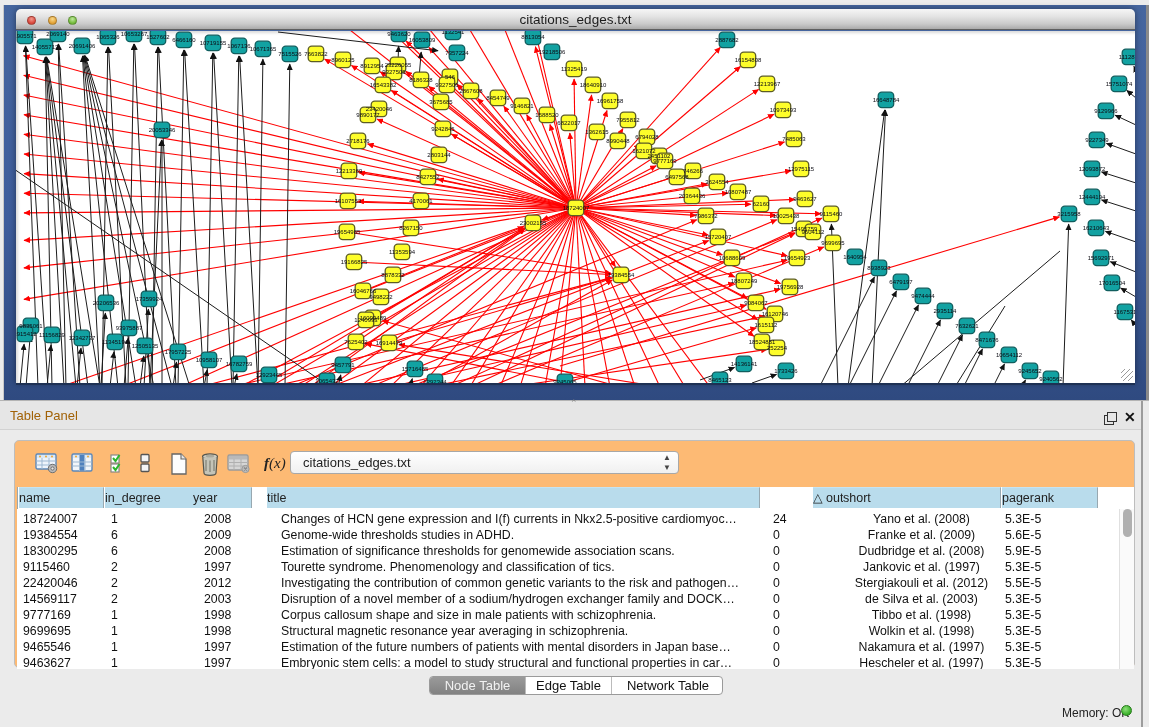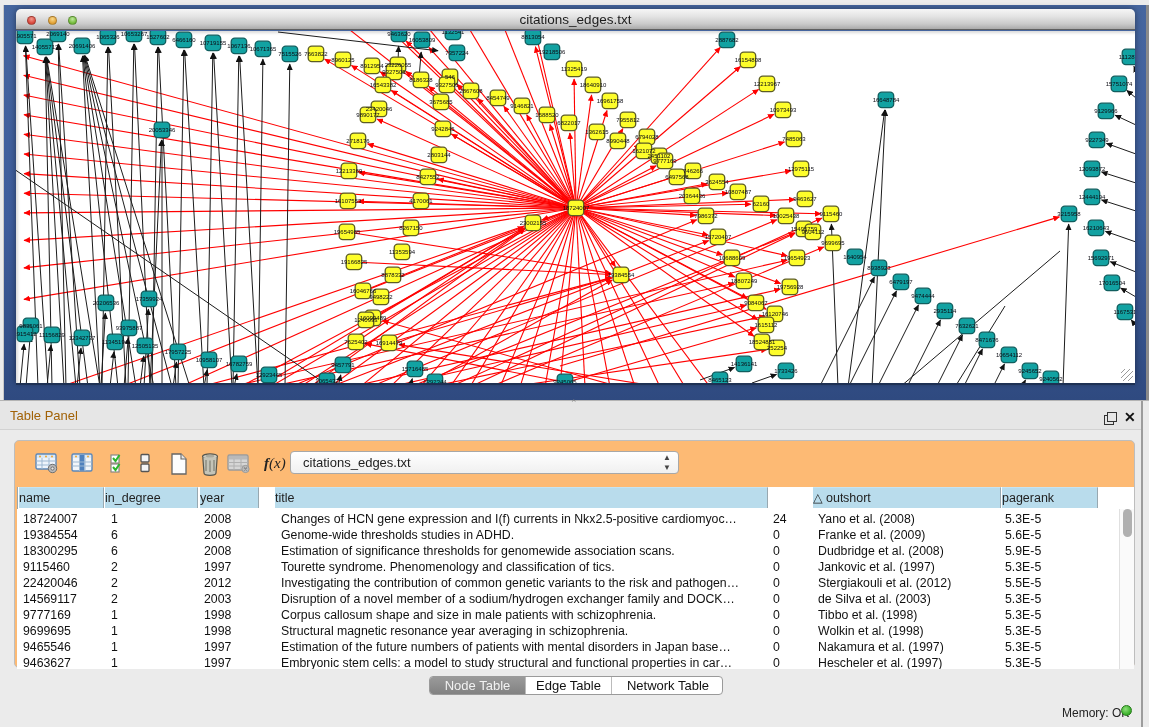--- a/index.html
+++ b/index.html
@@ -37,21 +37,21 @@
  border:1px solid #a8a8a8;border-radius:4px;font-size:13px;color:#222;line-height:21px;padding-left:12px}
 #combo .arr{position:absolute;right:7px;top:1px;font-size:8px;color:#444;line-height:10px}
 
 #thead{position:absolute;left:2px;top:46px;width:1117px;height:22px;background:#fff;border-left:1px solid #98a8b0}
 .hc{position:absolute;top:0;height:21px;background:#b9dcec;border-right:1px solid #98a8b0;border-top:1px solid #c6e4f2;
  font-size:12.5px;color:#222;line-height:21px}
 #tbody{position:absolute;left:2px;top:68px;width:1117px;height:160px;background:#fff;overflow:hidden}
 .trow{position:absolute;left:0;width:1117px;height:16px;font-size:12.3px;color:#111;white-space:nowrap}
 .trow span{position:absolute;top:0;line-height:16px}
 .c0{left:6px}.c1{left:94px}.c2{left:187px}.c3{left:264px}.c4{left:756px}
-.c5{left:801px;width:159px;text-align:left}.c6{left:988px}
+.c5{left:825px;width:159px;text-align:center}.c6{left:988px}
 #vscroll{position:absolute;left:1104px;top:68px;width:15px;height:160px;background:#fafafa;border-left:1px solid #e0e0e0}
 #vthumb{position:absolute;left:2.5px;top:0px;width:9px;height:28px;background:#b0b0b0;border-radius:5px}
 #tabs{position:absolute;left:429px;top:275px;width:294px;height:19px;border:1px solid #9a9a9a;border-radius:4px;
  background:#fff;font-size:13px;color:#111;overflow:hidden}
 .tab{position:absolute;top:0;height:19px;text-align:center;line-height:18px}
 #tab1{left:0;width:95px;background:linear-gradient(180deg,#9a9a9a,#7f7f7f);color:#f2f2f2}
 #tab2{left:95px;width:86px;border-left:1px solid #bbb}
 #tab3{left:181px;width:113px;border-left:1px solid #bbb}
 #mem{position:absolute;left:1062px;top:305px;font-size:12px;color:#222}
 #memdot{position:absolute;left:1121px;top:304px;width:11px;height:11px;border-radius:50%;
@@ -612,22 +612,22 @@
           <rect x="2" y="4" width="18" height="3.5" fill="#b9b9b9"></rect>
           <path d="M1,10.5h20M1,14h20M7,7v11M14,7v11" stroke="#b0b0b0" stroke-width="1"></path>
           <circle cx="18.5" cy="17" r="3.6" fill="#bdbdbd" stroke="#999"></circle>
           <path d="M17,15.5 l3,3 M20,15.5 l-3,3" stroke="#888" stroke-width="1.3"></path>
         </svg></div>
       <div class="ticon fx" style="left:249px"><i><b>f</b>(x)</i></div>
   <div id="combo">citations_edges.txt<span class="arr">▲<br>▼</span></div>
   <div id="thead">
         <div class="hc" style="left:1px;width:85px">name</div>
         <div class="hc" style="left:87px;width:93px">in_degree</div>
-        <div class="hc" style="left:182px;width:59px">year</div>
-        <div class="hc" style="left:257px;width:493px">title</div>
+        <div class="hc" style="left:175px;width:59px">year</div>
+        <div class="hc" style="left:249px;width:493px">title</div>
         <div class="hc" style="left:795px;width:94px">△ out_de…</div>
         <div class="hc" style="left:825px;width:158px">short</div>
         <div class="hc" style="left:984px;width:96px">pagerank</div>
       </div>
   <div id="tbody">
         <div class="trow" style="top:2px">
           <span class="c0">18724007</span>
           <span class="c1">1</span>
           <span class="c2">2008</span>
           <span class="c3">Changes of HCN gene expression and I(f) currents in Nkx2.5-positive cardiomyoc…</span>

